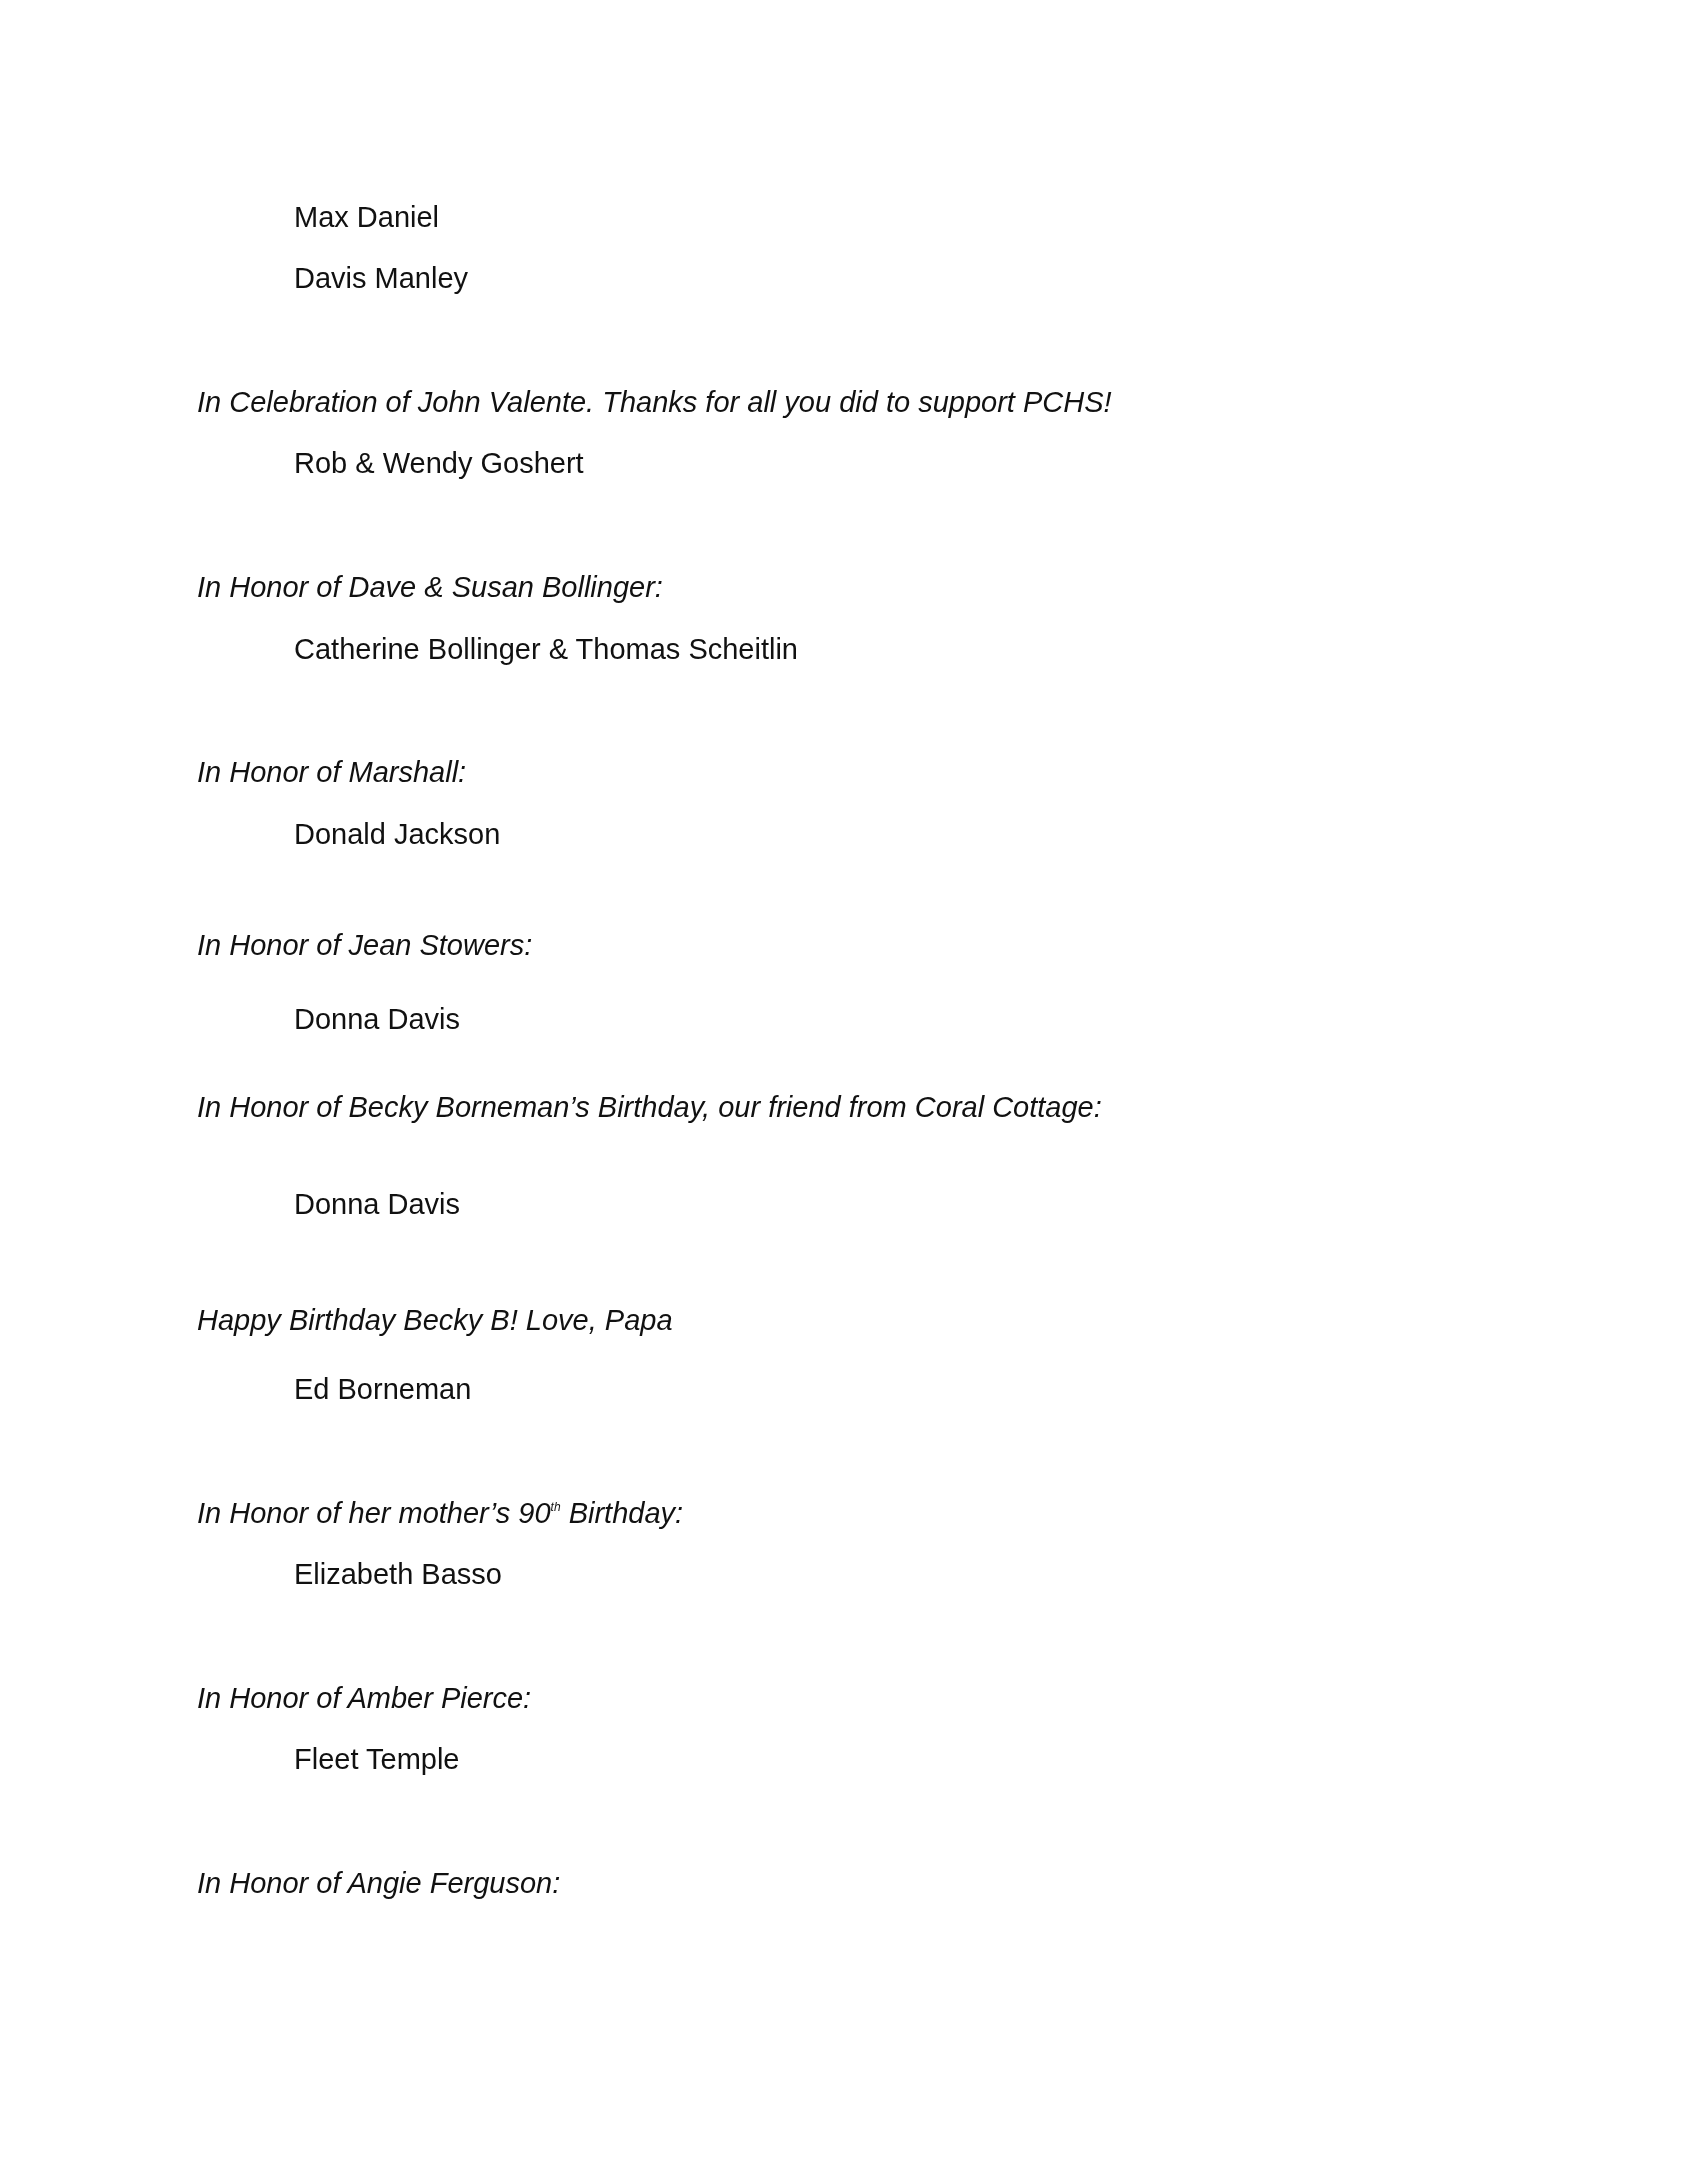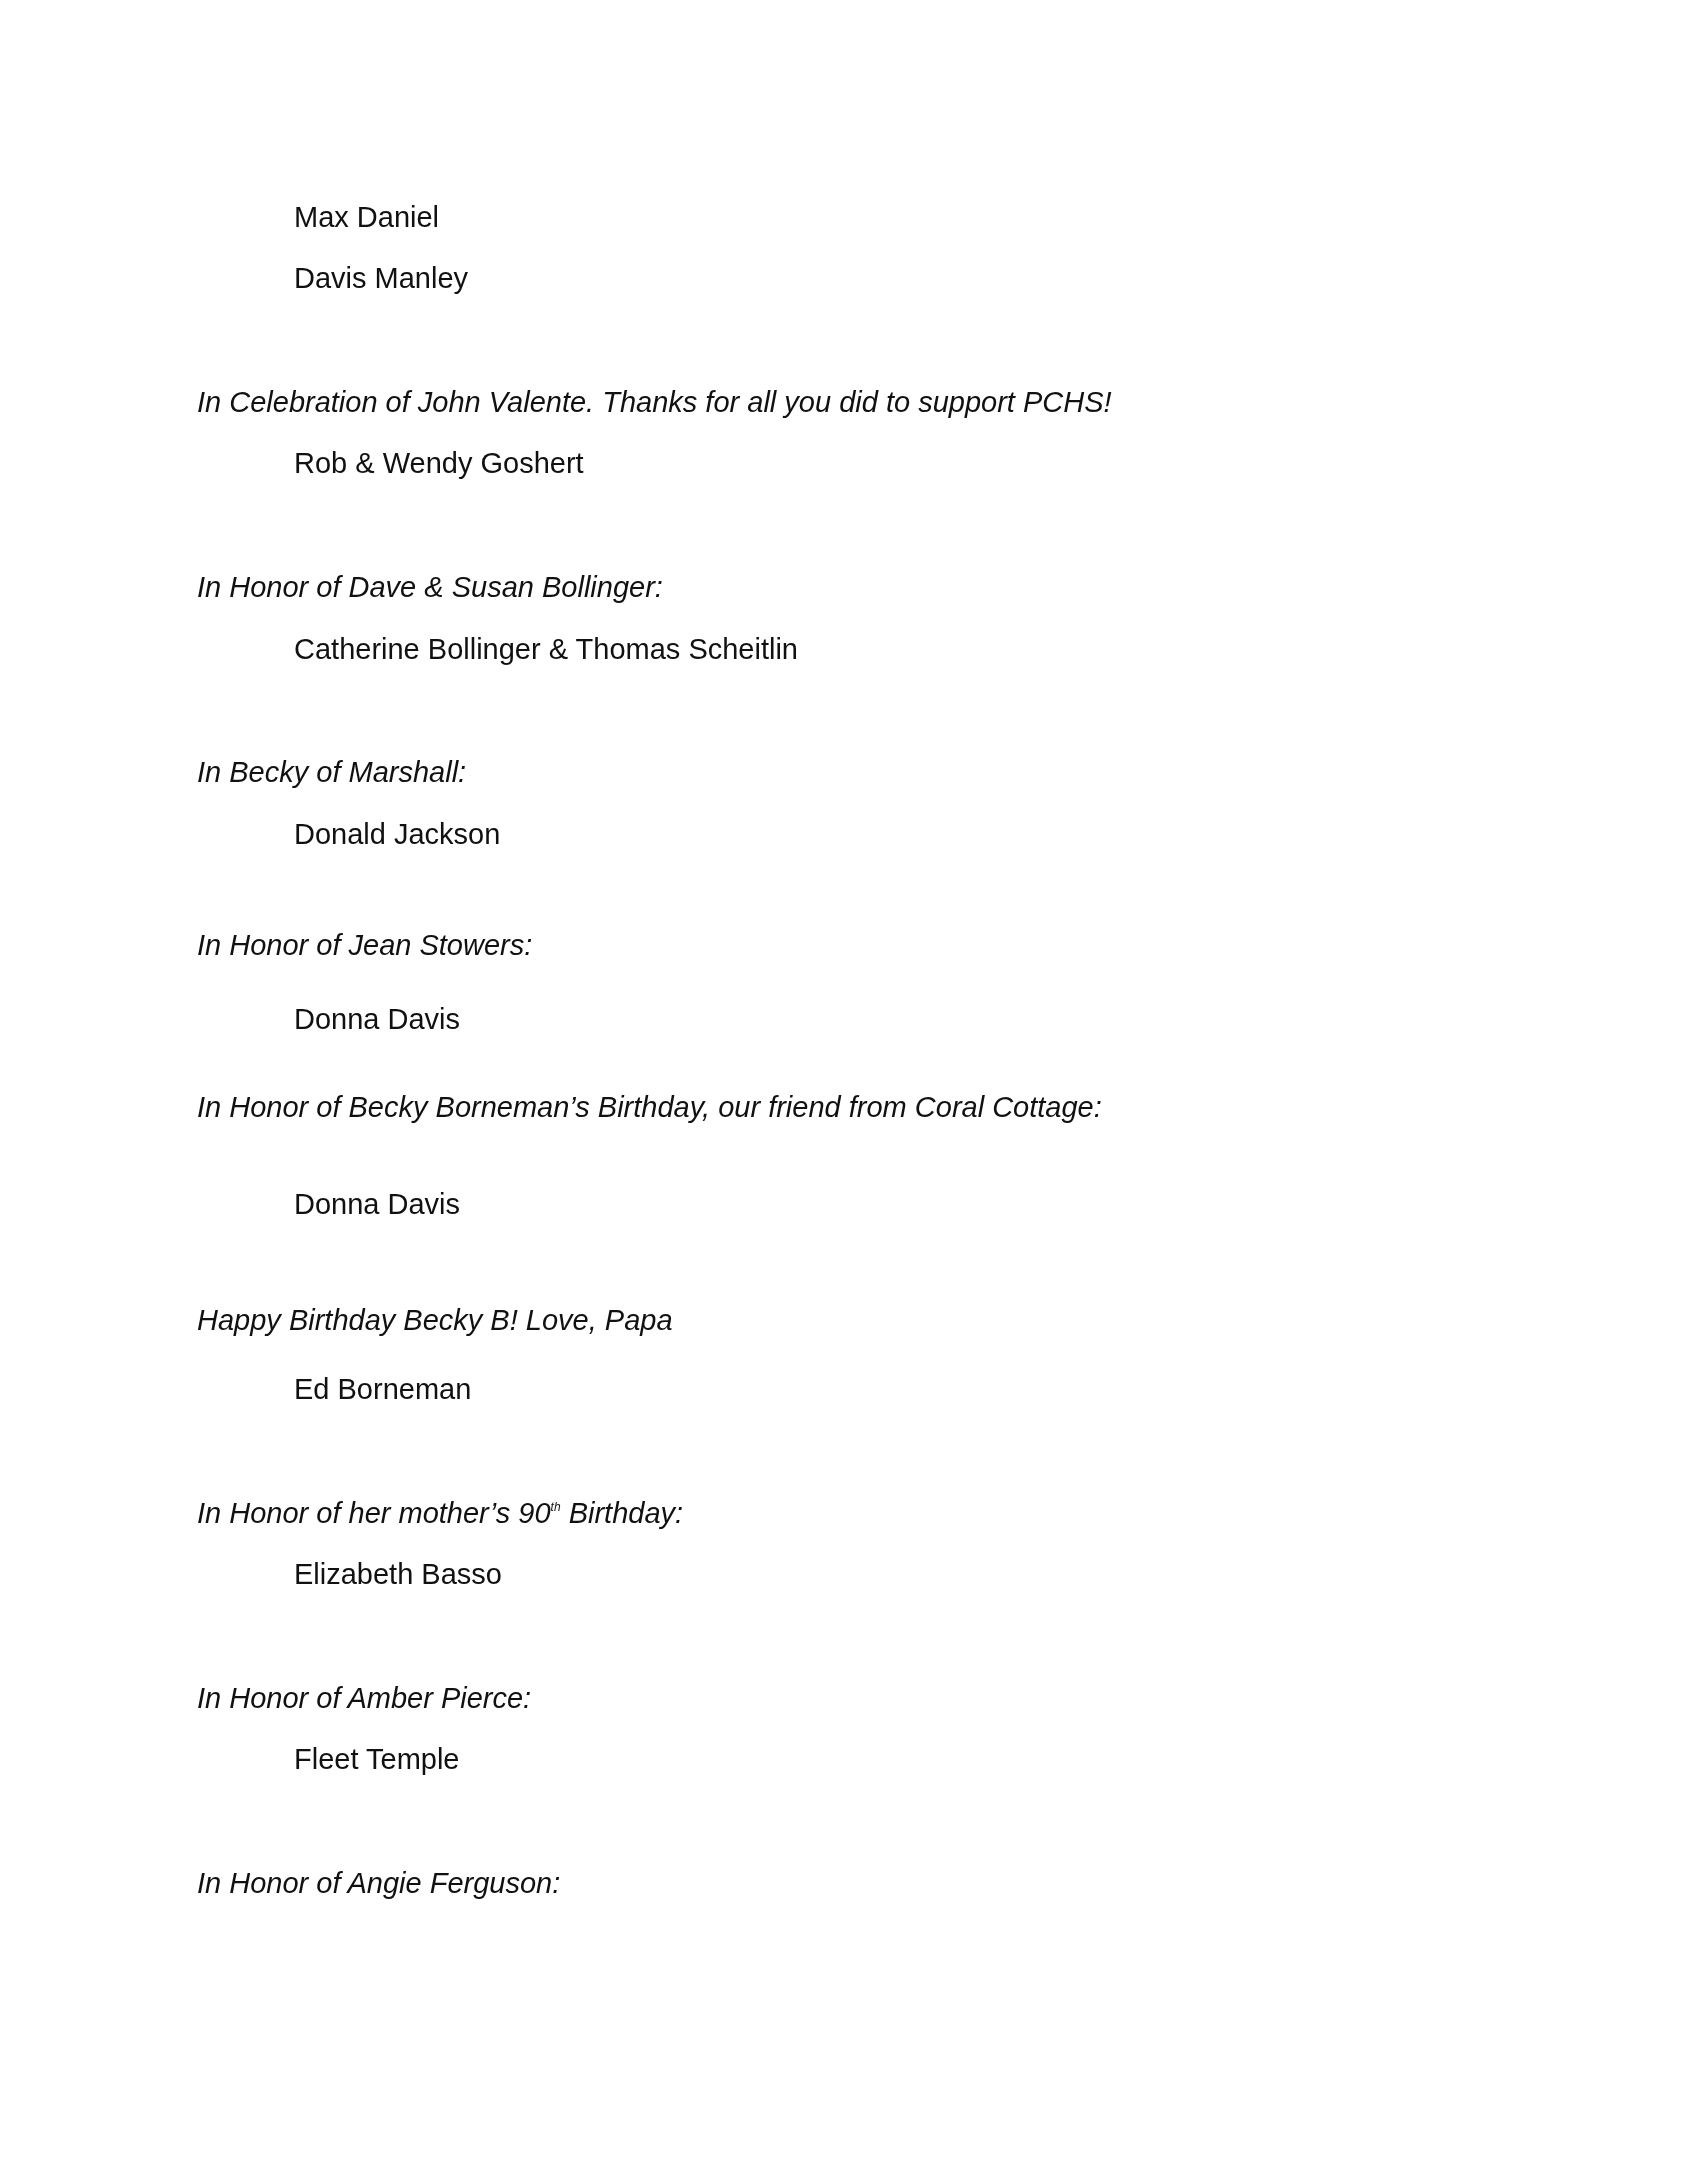--- a/index.html
+++ b/index.html
@@ -16,21 +16,21 @@
 <div>
   <div class="line name" style="top:203px">Max Daniel</div>
   <div class="line name" style="top:264px">Davis Manley</div>
 
   <div class="line heading" style="top:388px">In Celebration of John Valente.  Thanks for all you did to support PCHS!</div>
   <div class="line name" style="top:449px">Rob &amp; Wendy Goshert</div>
 
   <div class="line heading" style="top:573px">In Honor of Dave &amp; Susan Bollinger:</div>
   <div class="line name" style="top:635px">Catherine Bollinger &amp; Thomas Scheitlin</div>
 
-  <div class="line heading" style="top:758px">In Becky of Marshall:</div>
+  <div class="line heading" style="top:758px">In Honor of Marshall:</div>
   <div class="line name" style="top:820px">Donald Jackson</div>
 
   <div class="line heading" style="top:931px">In Honor of Jean Stowers:</div>
   <div class="line name" style="top:1005px">Donna Davis</div>
 
   <div class="line heading" style="top:1093px">In Honor of Becky Borneman’s Birthday, our friend from Coral Cottage:</div>
   <div class="line name" style="top:1190px">Donna Davis</div>
 
   <div class="line heading" style="top:1306px">Happy Birthday Becky B!  Love, Papa</div>
   <div class="line name" style="top:1375px">Ed Borneman</div>

